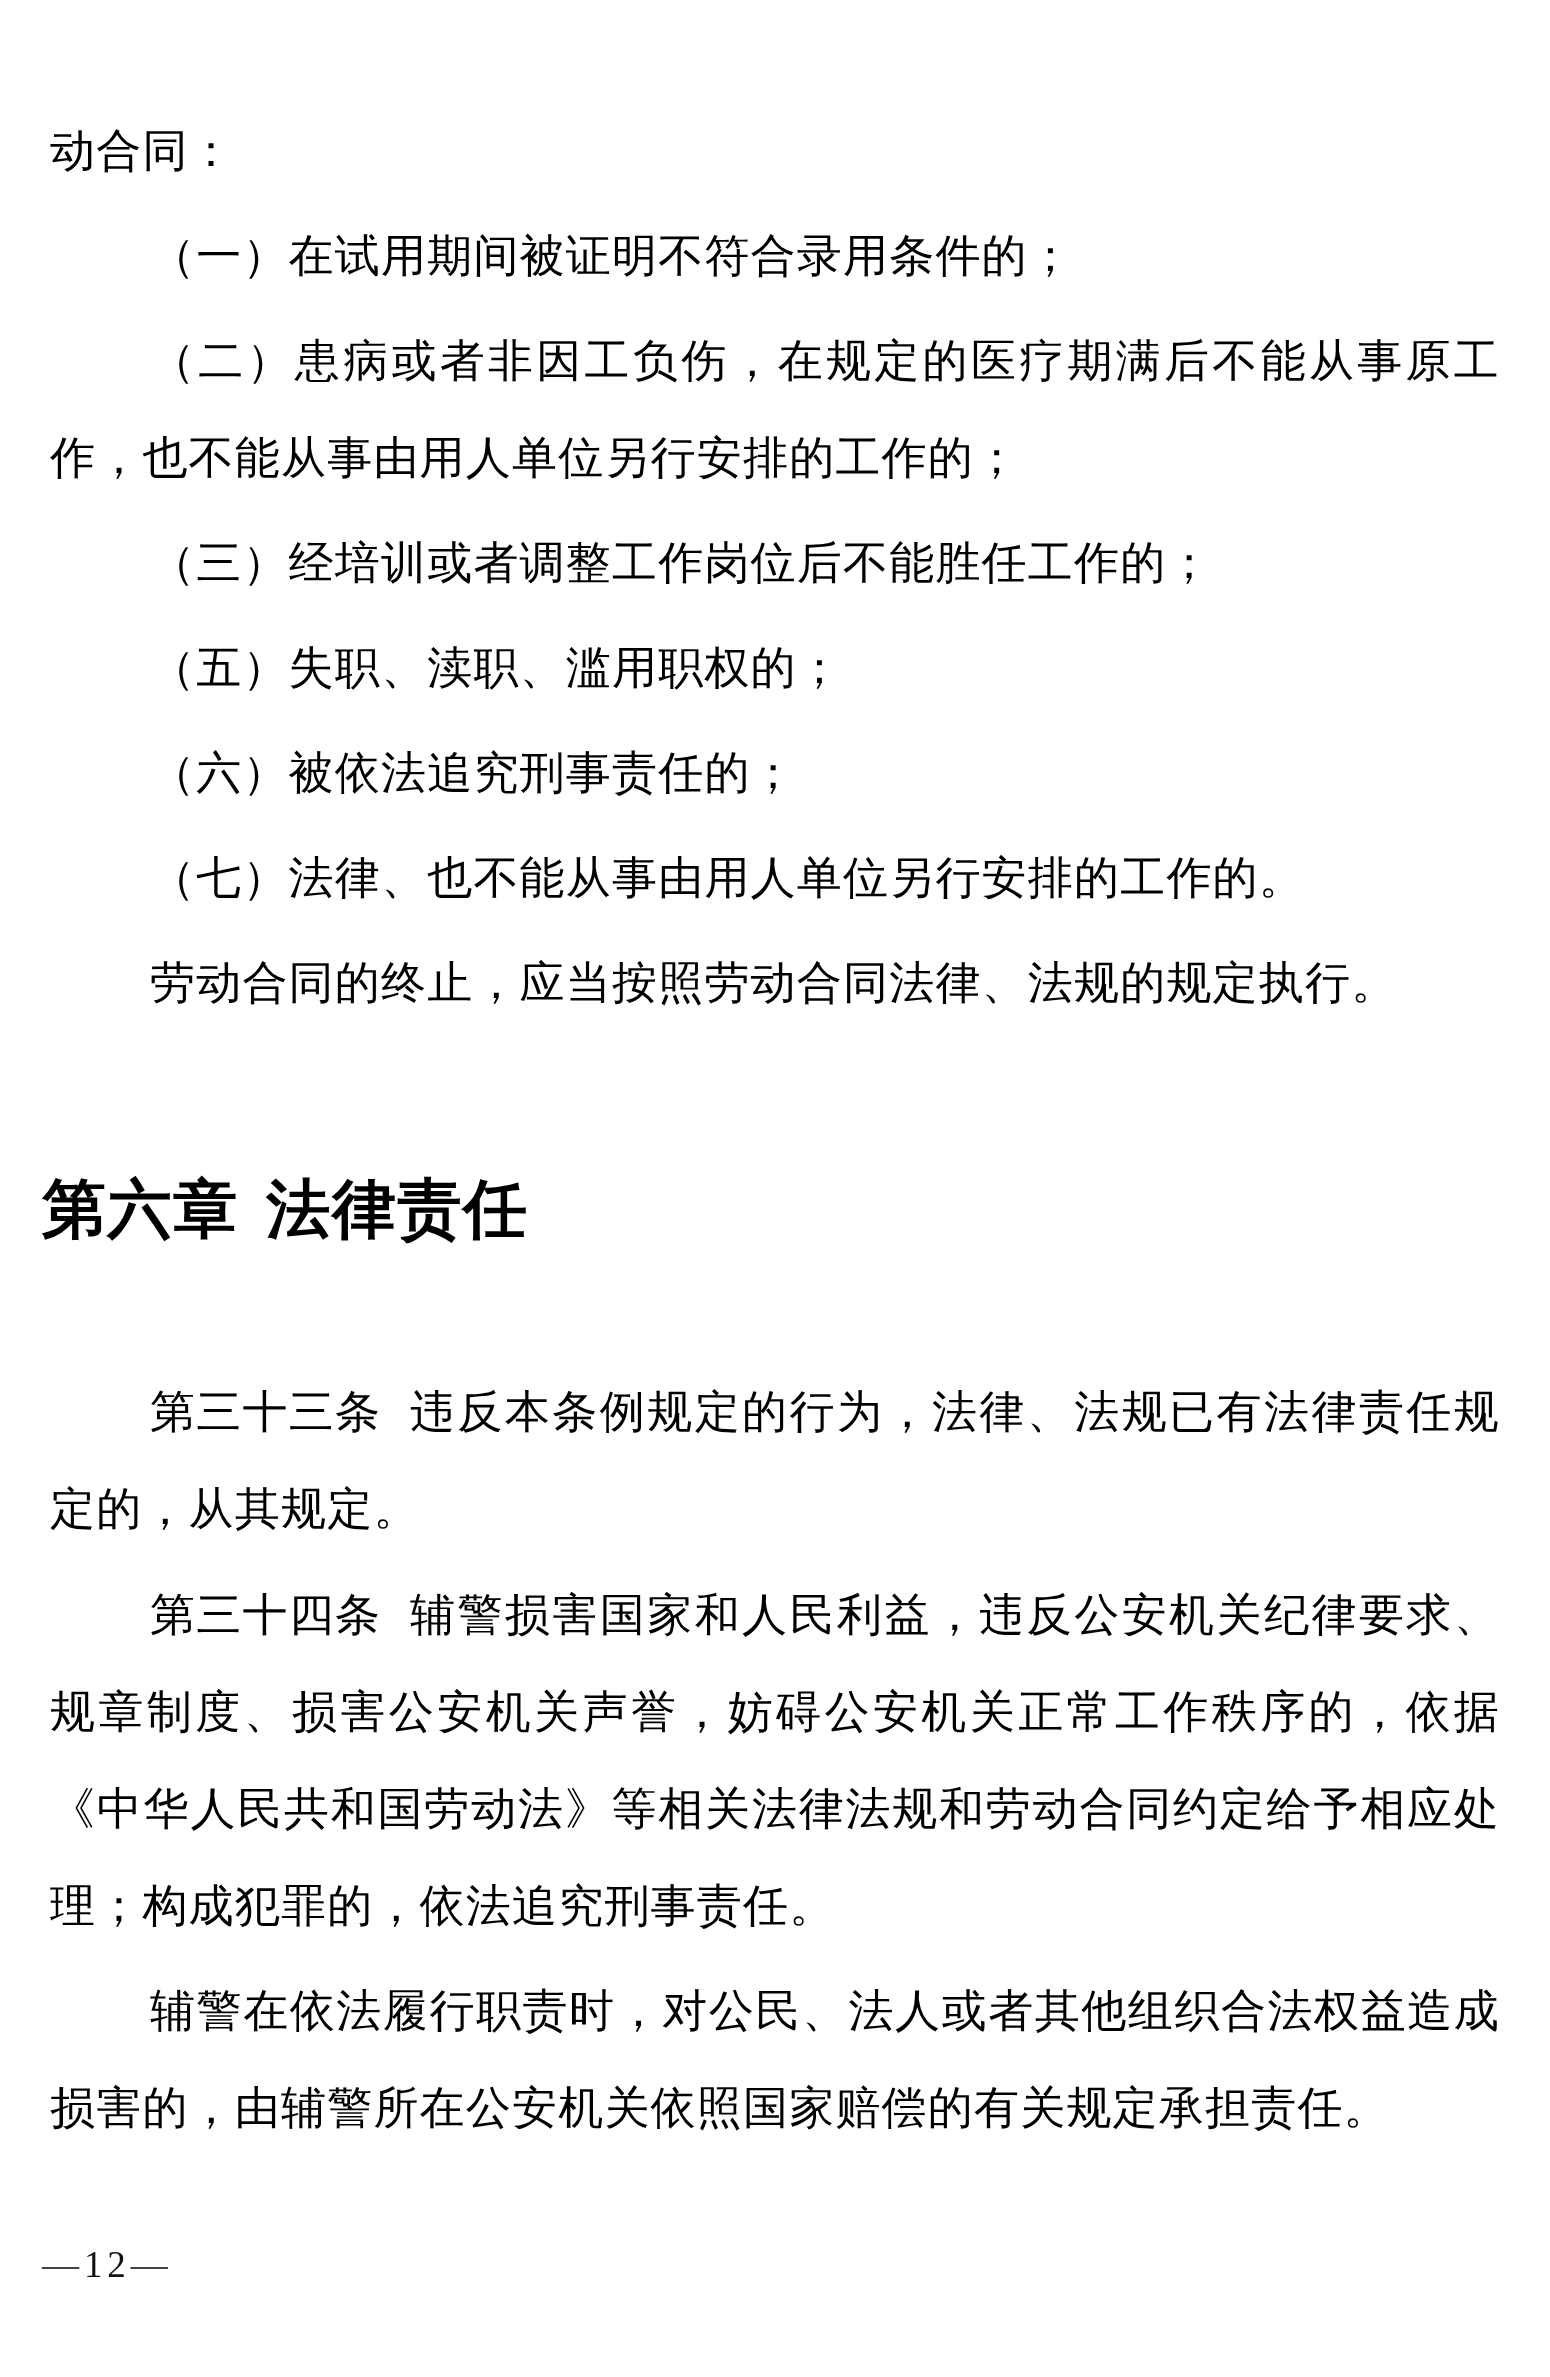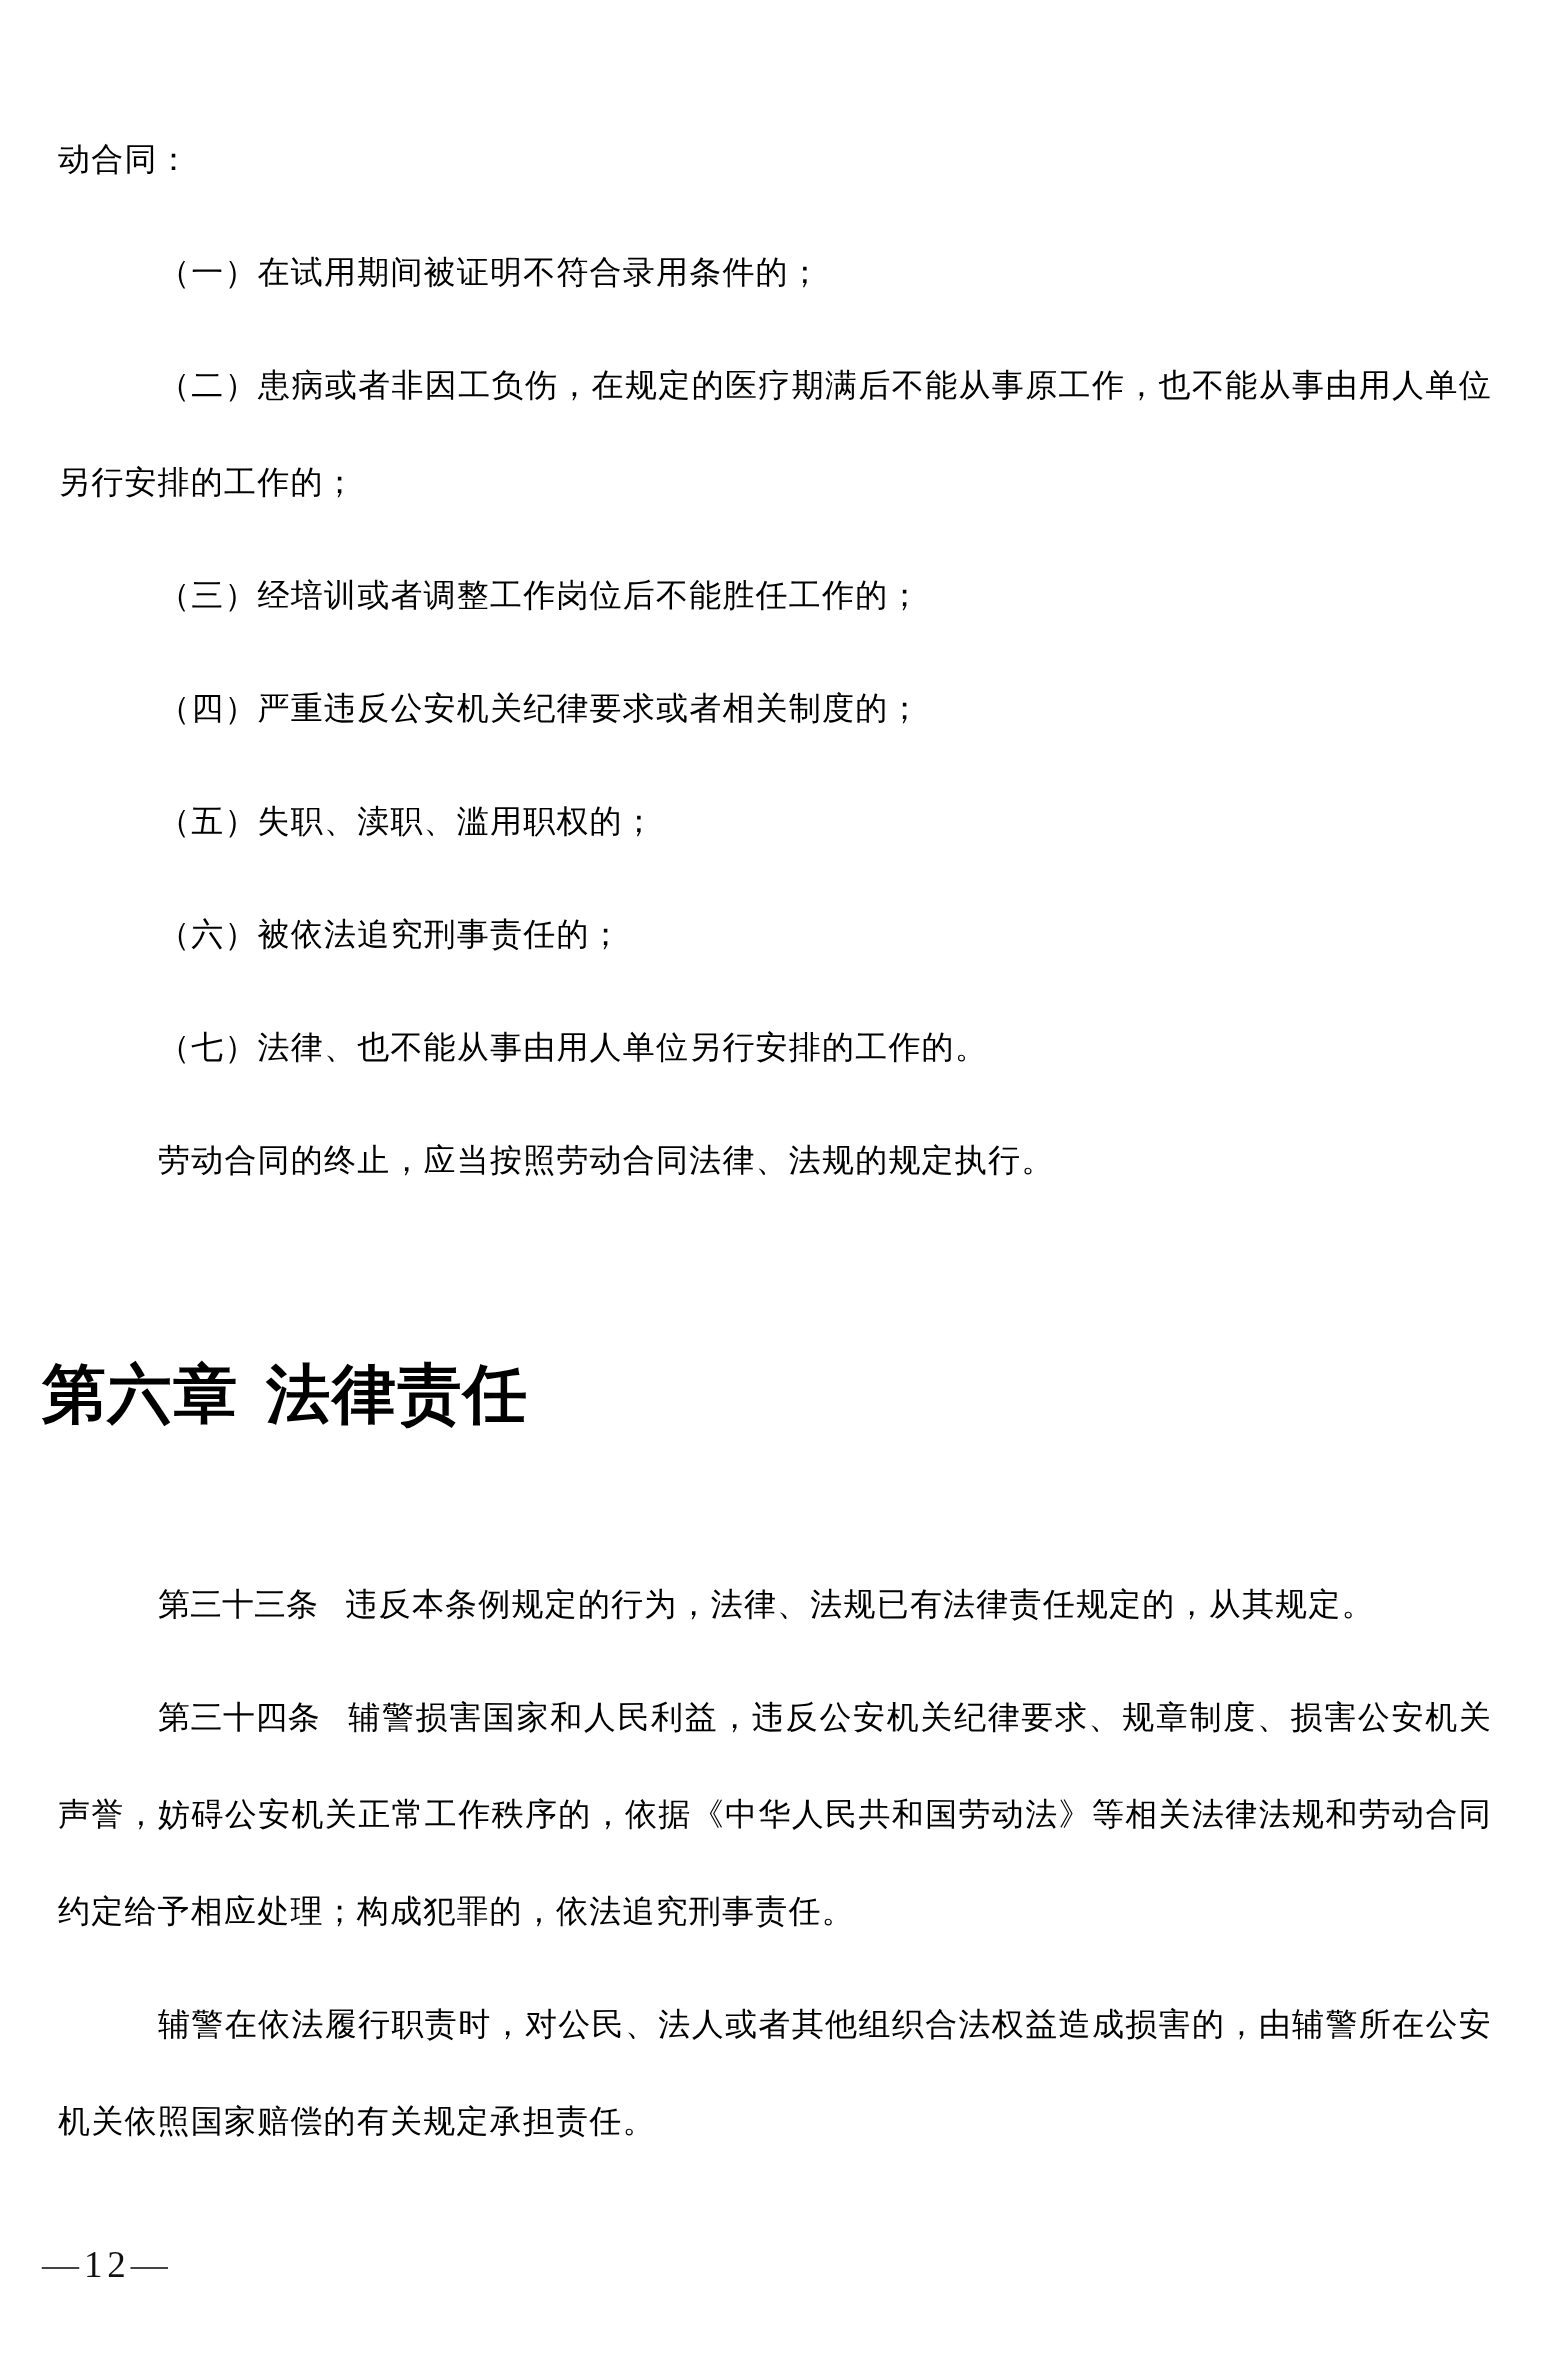--- a/index.html
+++ b/index.html
@@ -24,26 +24,26 @@
   }
   
   #content {
     position: absolute;
     left: 42px;
     top: 95px;
     width: 1466px;
   }
   .para {
     font-family: "Liberation Serif", "DejaVu Serif", serif;
-    font-size: 32px;
+    font-size: 45px;
     line-height: 97px;
     letter-spacing: 1.2px;
     text-align: justify;
     text-justify: inter-character;
-    margin: 16px;
+    margin: 8px;
     white-space: pre-wrap;
     word-break: break-all;
   }
   .para.indent {
     text-indent: 100px;
   }
   .para.flush {
     text-indent: 0;
   }
   
@@ -97,21 +97,20 @@
   <div id="content">
 
     <p class="para flush">动合同：</p>
 
     <p class="para indent">（一）在试用期间被证明不符合录用条件的；</p>
 
     <p class="para indent">（二）患病或者非因工负伤，在规定的医疗期满后不能从事原工作，也不能从事由用人单位另行安排的工作的；</p>
 
     <p class="para indent">（三）经培训或者调整工作岗位后不能胜任工作的；</p>
 
-    <p class="para indent">（四）严重违反公安机关纪律要求或者相关制度的；</p>
 
     <p class="para indent">（五）失职、渎职、滥用职权的；</p>
 
     <p class="para indent">（六）被依法追究刑事责任的；</p>
 
     <p class="para indent">（七）法律、也不能从事由用人单位另行安排的工作的。</p>
 
     <p class="para indent">劳动合同的终止，应当按照劳动合同法律、法规的规定执行。</p>
 
     <div class="spacer-lg"></div>

